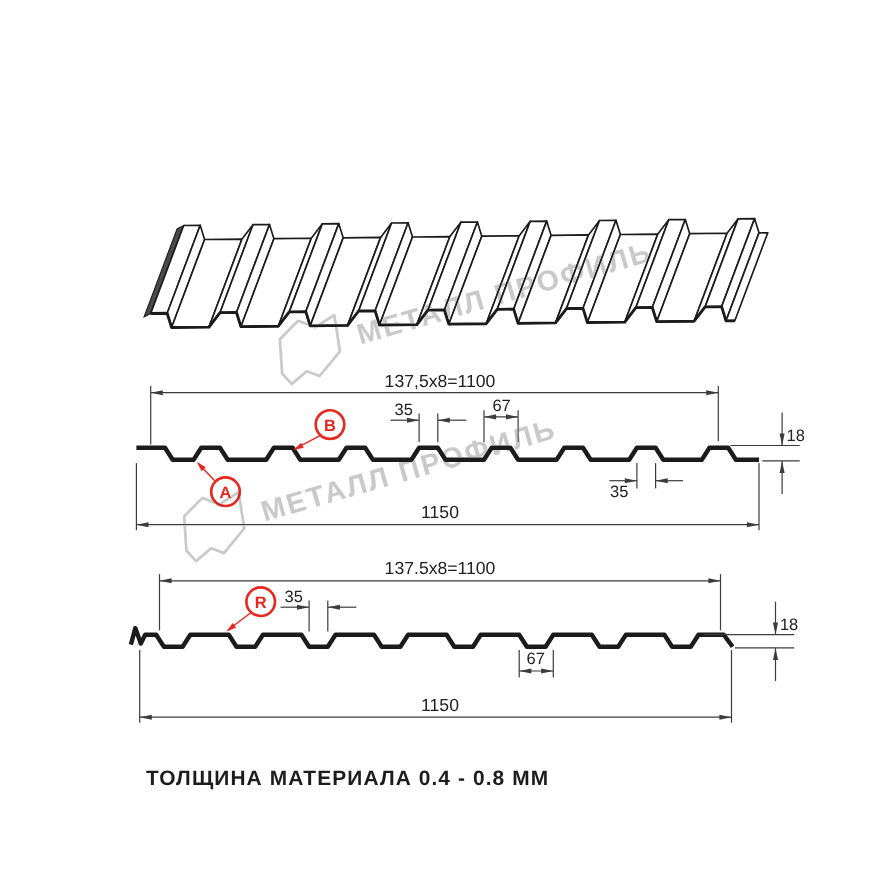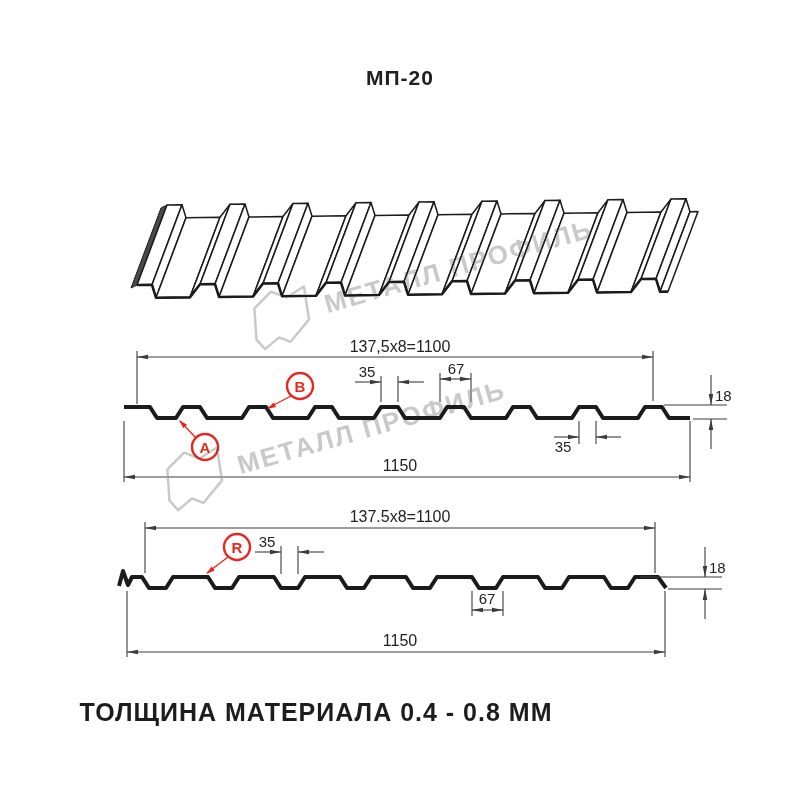--- a/index.html
+++ b/index.html
@@ -2,35 +2,34 @@
 <html><head>
 <meta charset="utf-8">
 <style>
   html,body{margin:0;padding:0;background:#ffffff;width:800px;height:800px;overflow:hidden;
     font-family:"Liberation Sans", sans-serif;}
   .page{position:relative;width:800px;height:800px;background:#fff;}
   .hdr{position:absolute;left:0;top:58px;width:800px;text-align:center;}
   .title{font-size:46px;font-weight:bold;letter-spacing:2px;color:#121212;line-height:1.1;}
   .subtitle{margin-top:8px;font-size:21px;font-weight:bold;letter-spacing:1px;color:#202020;}
   .footer{position:absolute;left:0;top:698px;width:632px;text-align:center;
-    font-size:25px;font-weight:bold;letter-spacing:1px;color:#1d1d1d;}
+    font-size:19px;font-weight:bold;letter-spacing:1px;color:#1d1d1d;}
   svg.fig{position:absolute;left:0;top:0;width:800px;height:800px;}
   .wm{position:absolute;display:flex;align-items:center;gap:12px;
       transform:rotate(-16deg);transform-origin:left center;
       mix-blend-mode:darken;pointer-events:none;}
   .wm .wm-text{font-size:26px;font-weight:bold;letter-spacing:2px;color:#c9c9c9;white-space:nowrap;}
   text{font-family:"Liberation Sans",sans-serif;}
 </style>
 </head>
 <body>
 
 <div class="page">
 
   <div class="hdr">
-    <div class="subtitle">МП-20</div>
   </div>
 
   <svg class="fig" viewBox="0 0 800 800">
     <g id="g3d">
         <polygon points="137,285 131,288 161,208 167,205" fill="#4a4a4a" stroke="#1b1b1b" stroke-width="1"></polygon>
         <polygon points="137,285 152,284.82 182,204.82 167,205" fill="#ffffff" stroke="#1b1b1b" stroke-width="1.5" stroke-linejoin="round"></polygon>
         <polygon points="152,284.82 156,297.736 186,217.736 182,204.82" fill="#ffffff" stroke="#1b1b1b" stroke-width="1.5" stroke-linejoin="round"></polygon>
         <polygon points="156,297.736 190,297.328 220,217.32799999999997 186,217.736" fill="#ffffff" stroke="#1b1b1b" stroke-width="1.5" stroke-linejoin="round"></polygon>
         <polygon points="190,297.328 200,284.244 230,204.24400000000003 220,217.32799999999997" fill="#ffffff" stroke="#1b1b1b" stroke-width="1.5" stroke-linejoin="round"></polygon>
         <polygon points="200,284.244 215,284.064 245,204.06400000000002 230,204.24400000000003" fill="#ffffff" stroke="#1b1b1b" stroke-width="1.5" stroke-linejoin="round"></polygon>

